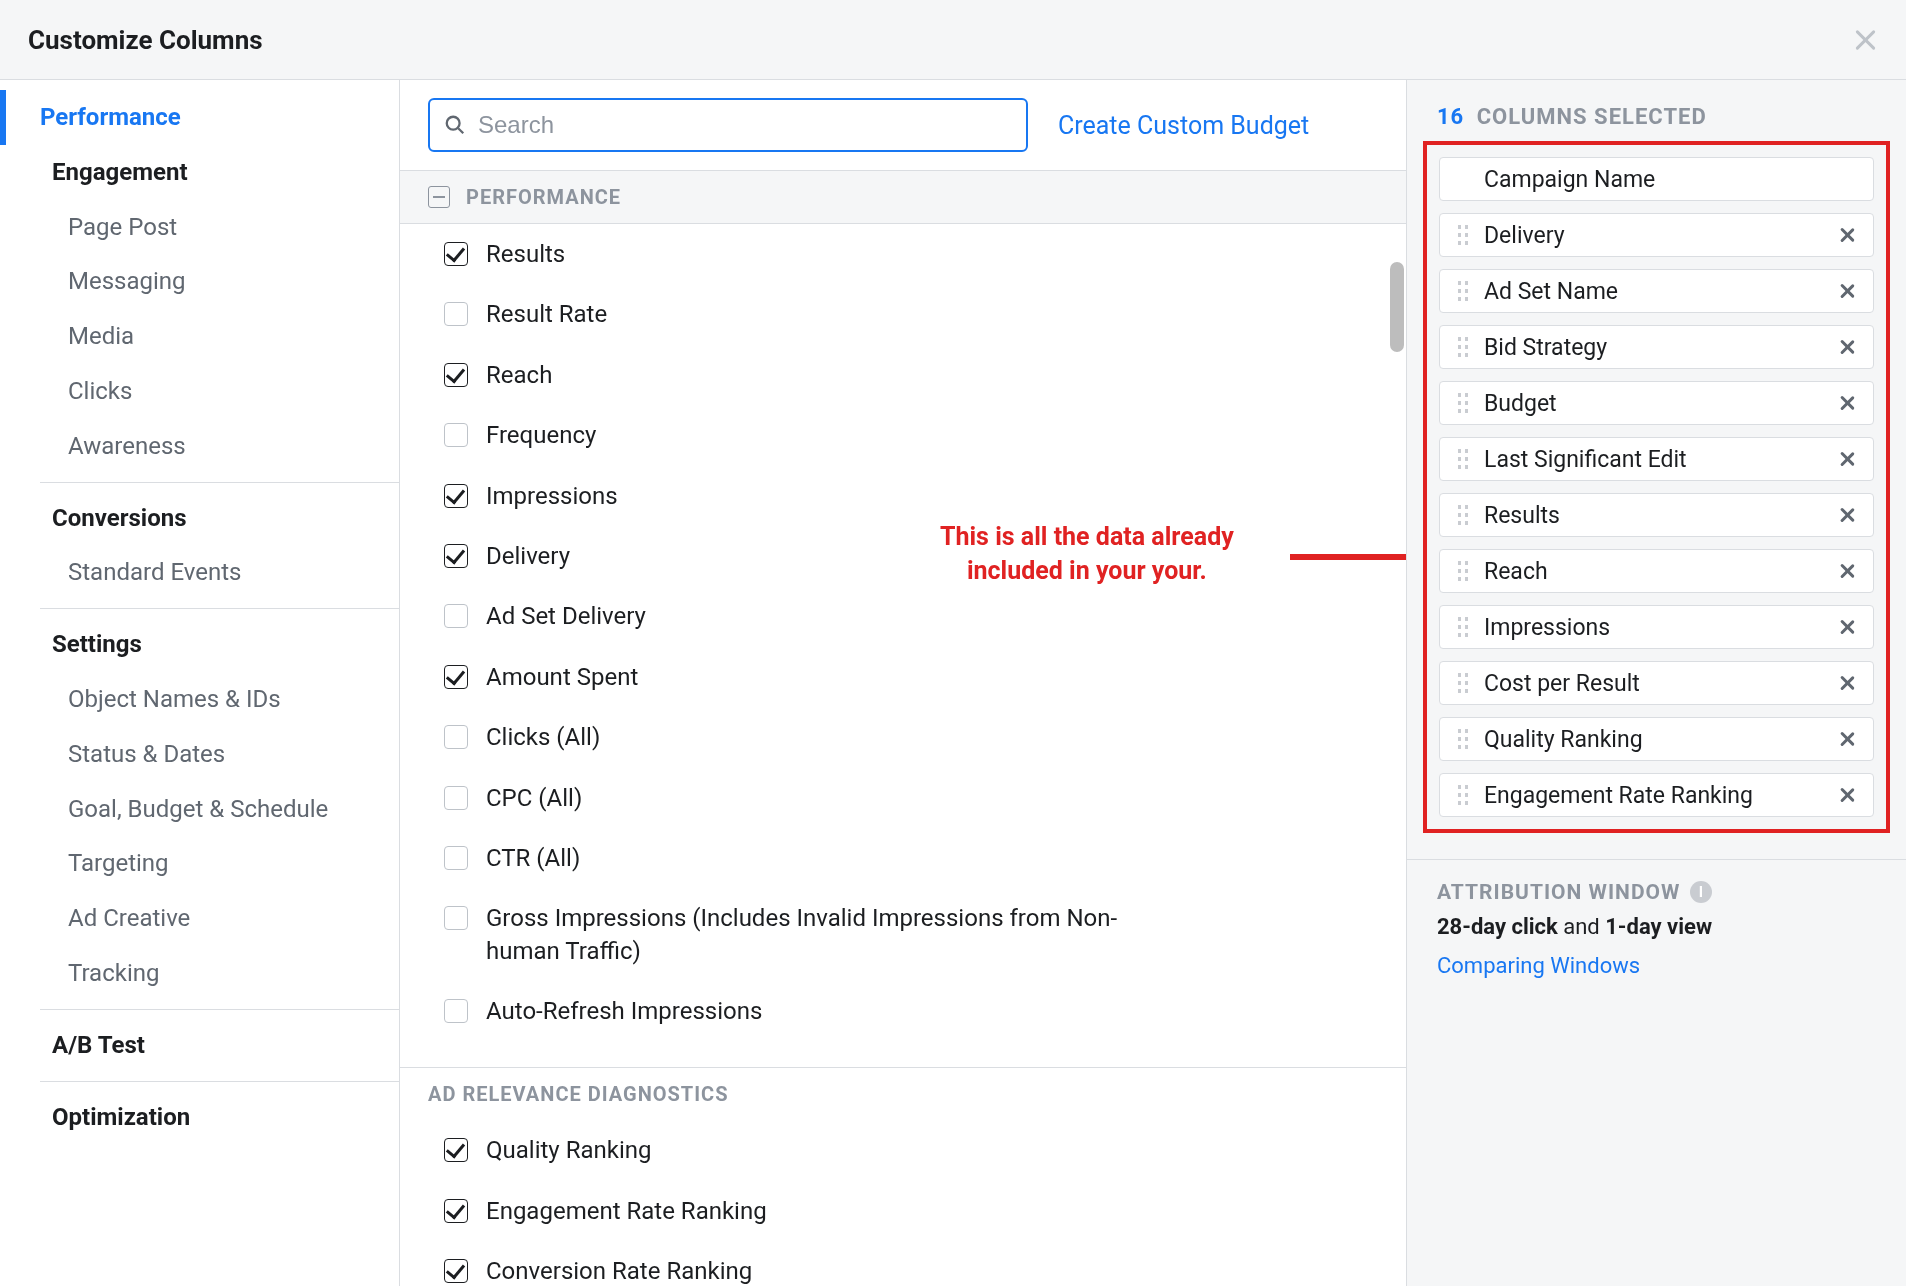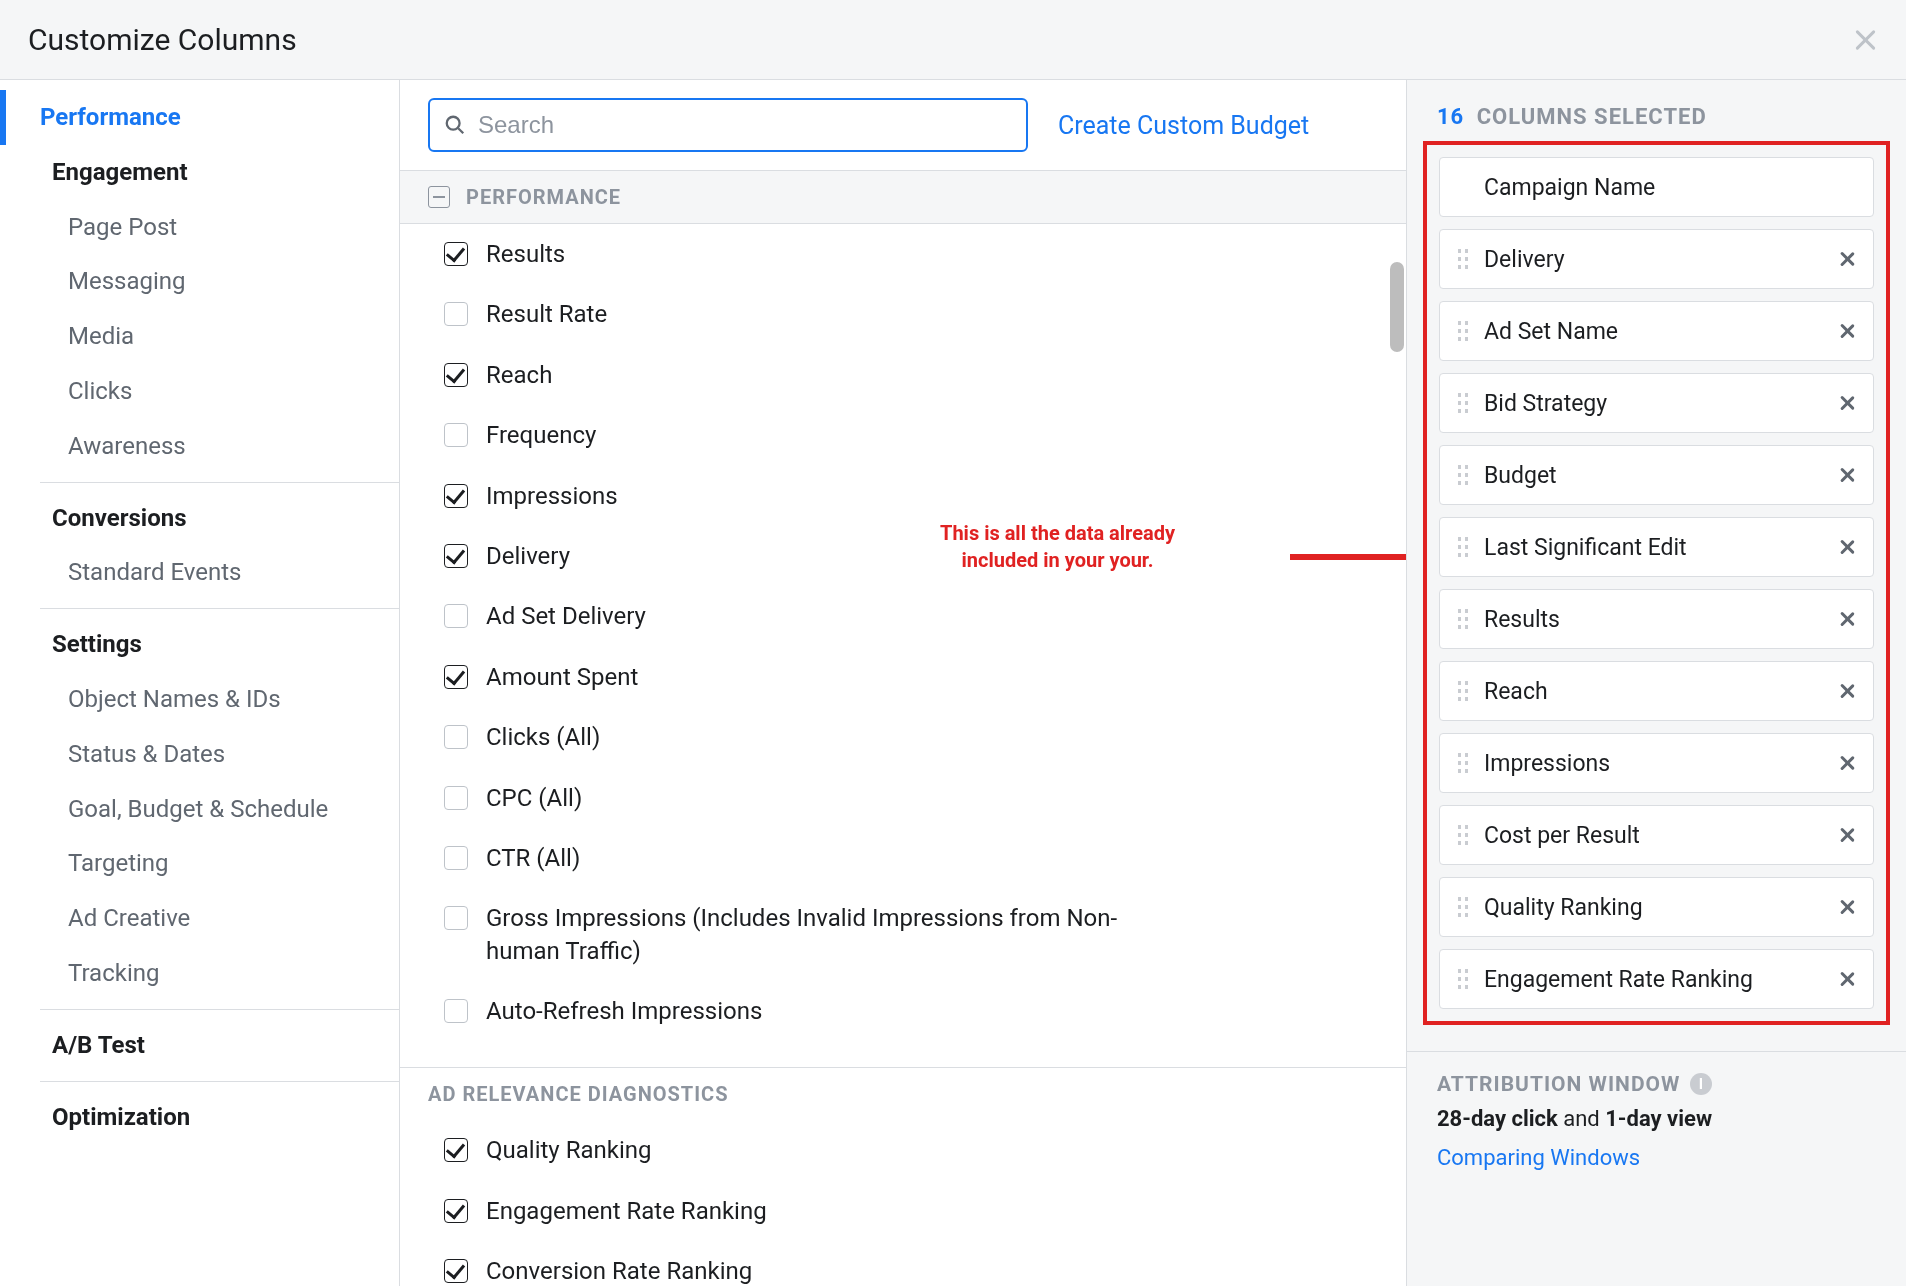--- a/index.html
+++ b/index.html
@@ -24,21 +24,21 @@
   }
 
   
   .modal-header{
     height:80px;
     background:var(--bg);
     border-bottom:1px solid var(--border);
     display:flex;align-items:center;justify-content:space-between;
     padding:0 28px;
   }
-  .modal-title{font-size:30px;font-weight:400;}
+  .modal-title{font-size:26px;font-weight:700;}
   .close-x{width:26px;height:26px;position:relative;cursor:pointer;}
   .close-x::before,.close-x::after{
     content:"";position:absolute;left:12px;top:0;width:3px;height:26px;background:#bec3c9;border-radius:2px;
   }
   .close-x::before{transform:rotate(45deg);}
   .close-x::after{transform:rotate(-45deg);}
 
   
   .modal-body{display:flex;height:calc(100% - 80px);}
 
@@ -132,21 +132,21 @@
   }
   .metric-label{line-height:1.35;max-width:640px;}
 
   
   .fake-scrollbar{position:absolute;top:92px;right:2px;width:14px;height:90px;background:#bdbdbd;border-radius:7px;}
 
   
   .annotation{
     position:absolute;
     top:440px;left:540px;
-    color:var(--red);font-weight:700;font-size:20px;text-align:center;line-height:1.35;
+    color:var(--red);font-weight:700;font-size:25px;text-align:center;line-height:1.35;
     pointer-events:none;
   }
   .arrow{
     position:absolute;top:474px;left:890px;width:160px;height:6px;background:var(--red);
     pointer-events:none;
   }
   .arrow::after{
     content:"";position:absolute;right:-2px;top:-11px;border:14px solid transparent;border-left-color:var(--red);
   }
 
@@ -170,21 +170,21 @@
     padding:12px;
     flex:0 0 auto;
     display:flex;flex-direction:column;gap:12px;
     max-height:960px;
     overflow:hidden;
   }
   .pill{
     background:#fff;
     border:1px solid var(--border);
     border-radius:4px;
-    height:60px;
+    height:44px;
     display:flex;align-items:center;
     padding:0 16px;
     gap:14px;
     font-size:23px;
   }
   .pill .grip{
     width:14px;height:24px;flex:0 0 14px;
     background:
       radial-gradient(circle,#c9ccd1 2px,transparent 2px) 0 0/7px 8px;
   }

